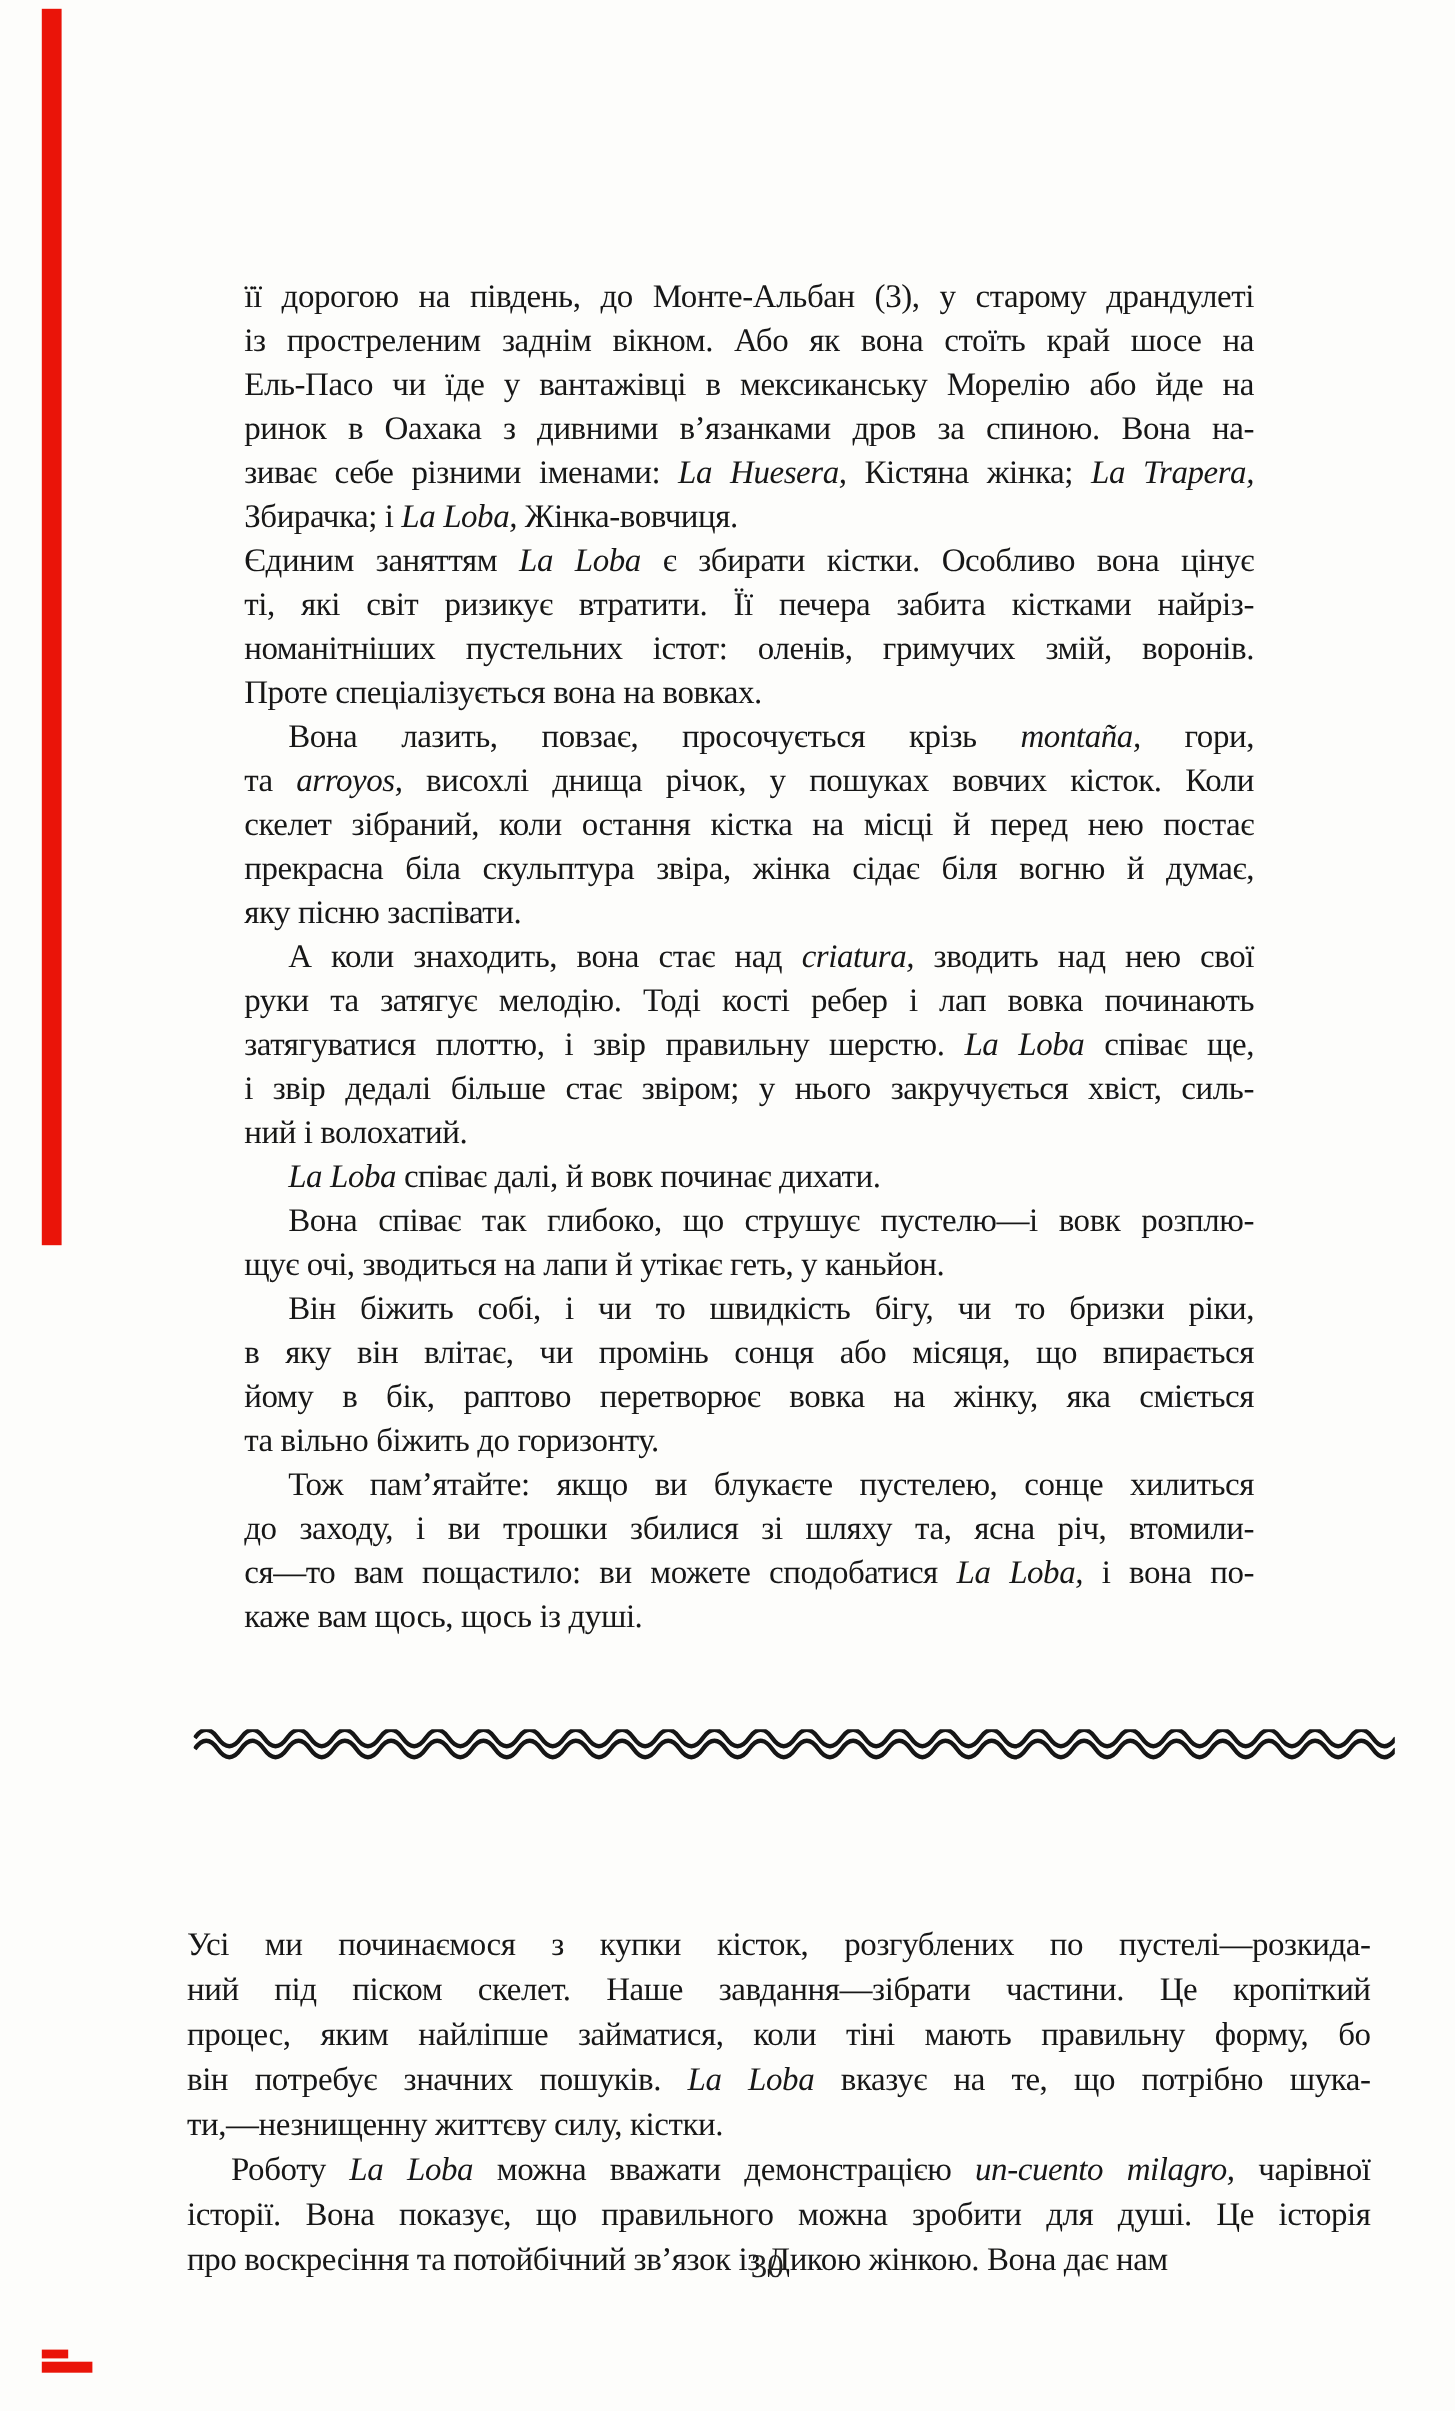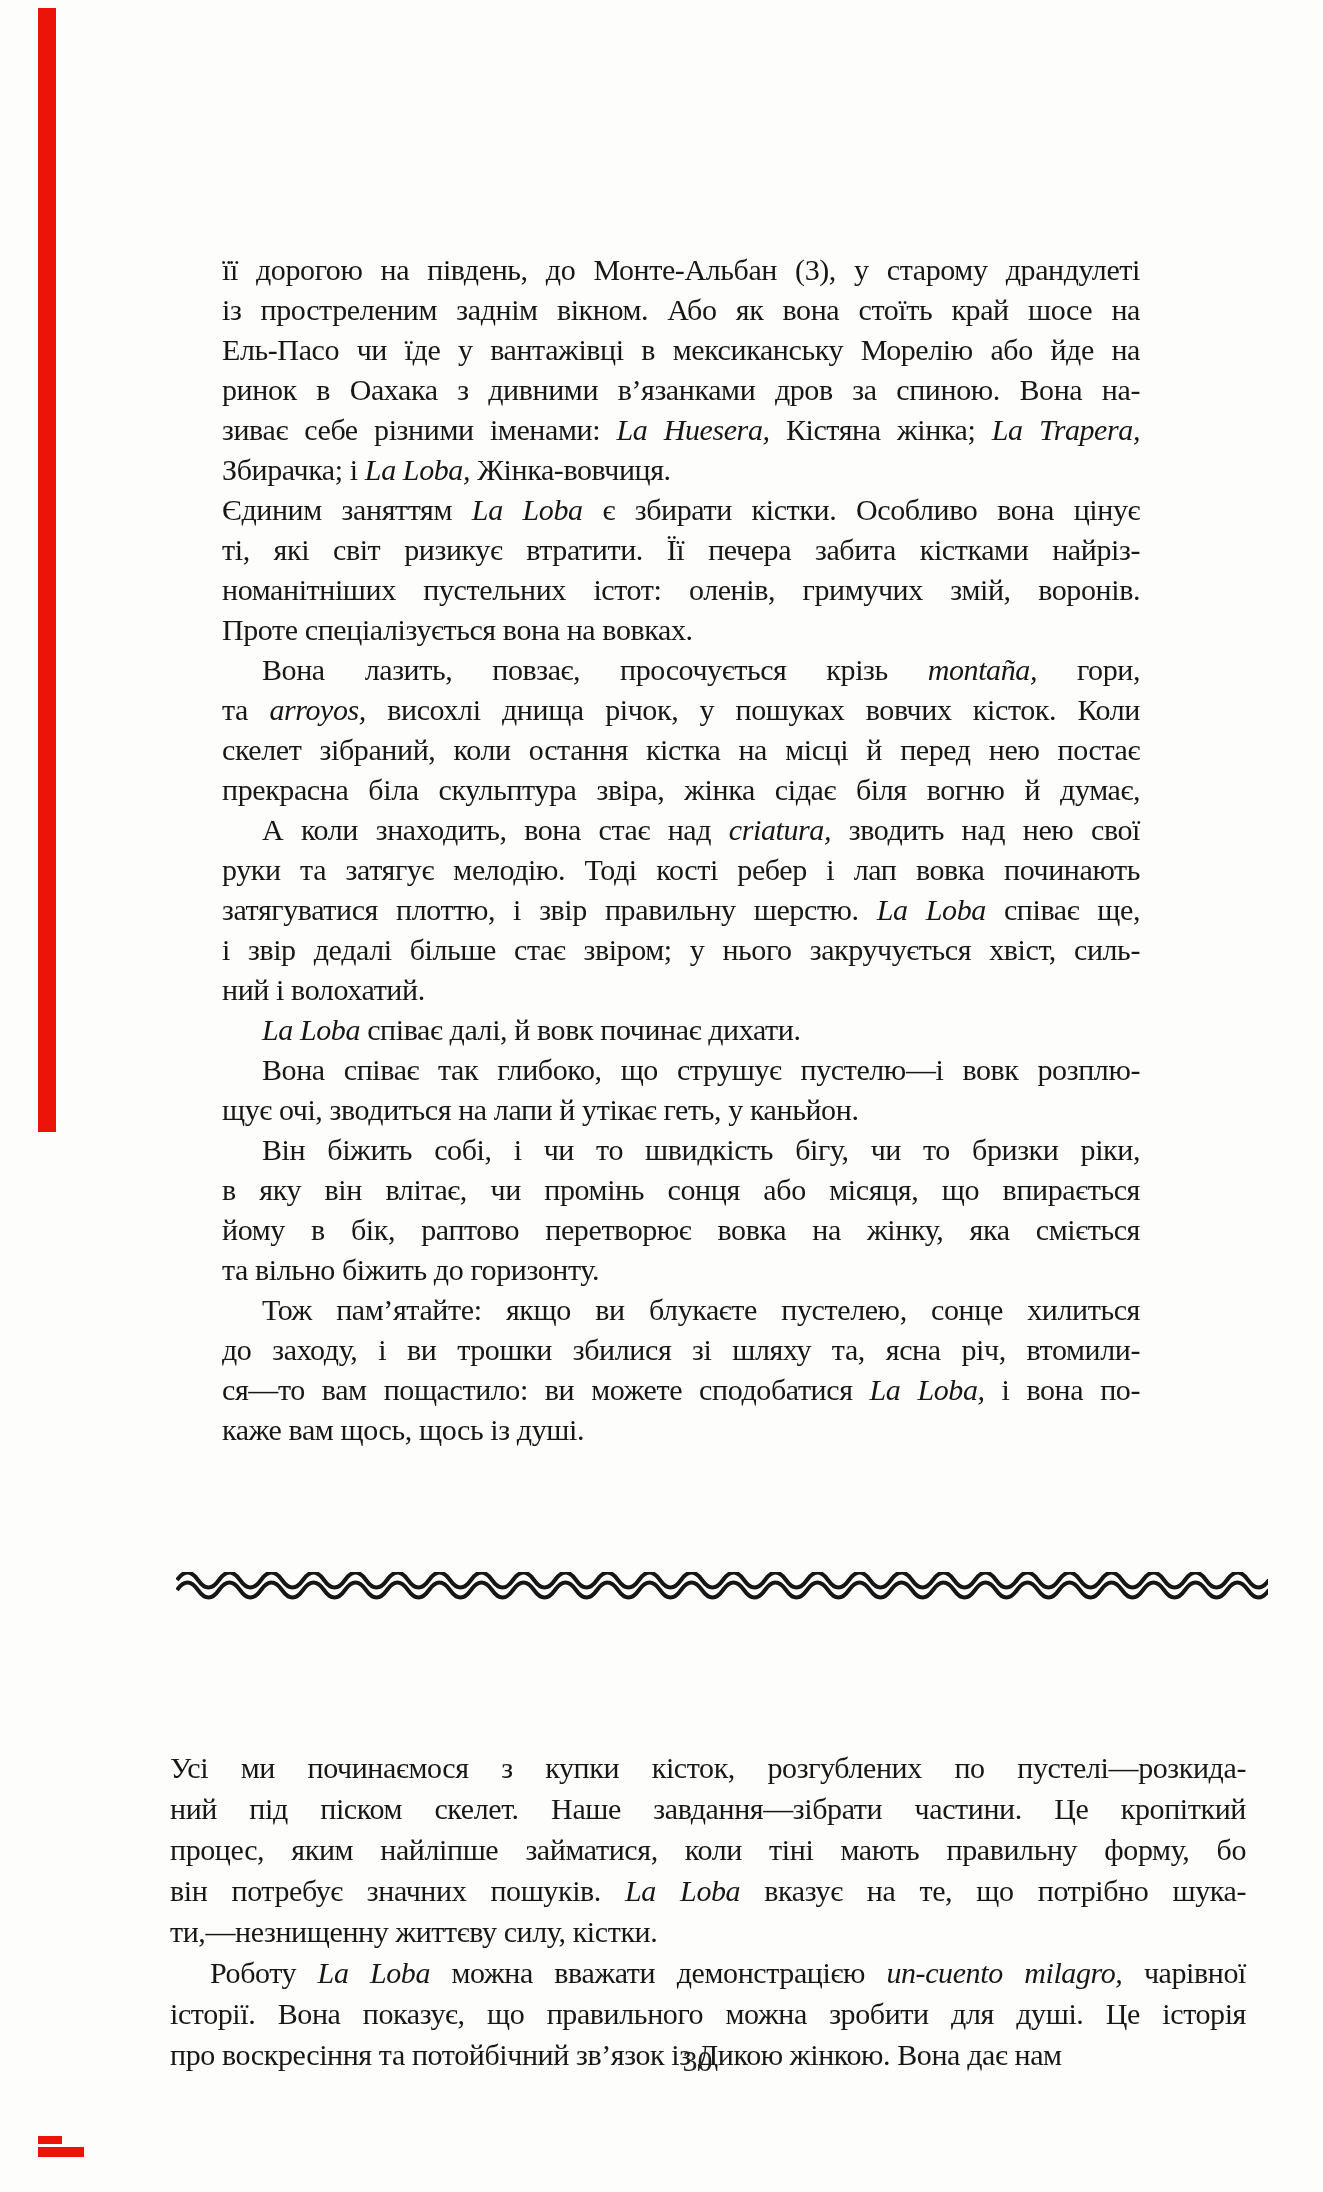--- a/index.html
+++ b/index.html
@@ -53,20 +53,21 @@
       <div class="ln jst"><span>зиває себе різними іменами: </span><span class="it">La Huesera,</span><span> Кістяна жінка; </span><span class="it">La Trapera,</span></div>
       <div class="ln"><span>Збирачка; і </span><span class="it">La Loba,</span><span> Жінка-вовчиця.</span></div>
       <div class="ln jst gap"><span>Єдиним заняттям </span><span class="it">La Loba</span><span> є збирати кістки. Особливо вона цінує</span></div>
       <div class="ln jst"><span>ті, які світ ризикує втратити. Її печера забита кістками найріз-</span></div>
       <div class="ln jst"><span>номанітніших пустельних істот: оленів, гримучих змій, воронів.</span></div>
       <div class="ln"><span>Проте спеціалізується вона на вовках.</span></div>
       <div class="ln jst ind"><span>Вона лазить, повзає, просочується крізь </span><span class="it">montaña,</span><span> гори,</span></div>
       <div class="ln jst"><span>та </span><span class="it">arroyos,</span><span> висохлі днища річок, у пошуках вовчих кісток. Коли</span></div>
       <div class="ln jst"><span>скелет зібраний, коли остання кістка на місці й перед нею постає</span></div>
       <div class="ln jst"><span>прекрасна біла скульптура звіра, жінка сідає біля вогню й думає,</span></div>
+      <div class="ln"><span>яку пісню заспівати.</span></div>
       <div class="ln jst ind"><span>А коли знаходить, вона стає над </span><span class="it">criatura,</span><span> зводить над нею свої</span></div>
       <div class="ln jst"><span>руки та затягує мелодію. Тоді кості ребер і лап вовка починають</span></div>
       <div class="ln jst"><span>затягуватися плоттю, і звір правильну шерстю. </span><span class="it">La Loba</span><span> співає ще,</span></div>
       <div class="ln jst"><span>і звір дедалі більше стає звіром; у нього закручується хвіст, силь-</span></div>
       <div class="ln"><span>ний і волохатий.</span></div>
       <div class="ln ind"><span class="it">La Loba</span><span> співає далі, й вовк починає дихати.</span></div>
       <div class="ln jst ind"><span>Вона співає так глибоко, що струшує пустелю—і вовк розплю-</span></div>
       <div class="ln"><span>щує очі, зводиться на лапи й утікає геть, у каньйон.</span></div>
       <div class="ln jst ind"><span>Він біжить собі, і чи то швидкість бігу, чи то бризки ріки,</span></div>
       <div class="ln jst"><span>в яку він влітає, чи промінь сонця або місяця, що впирається</span></div>

